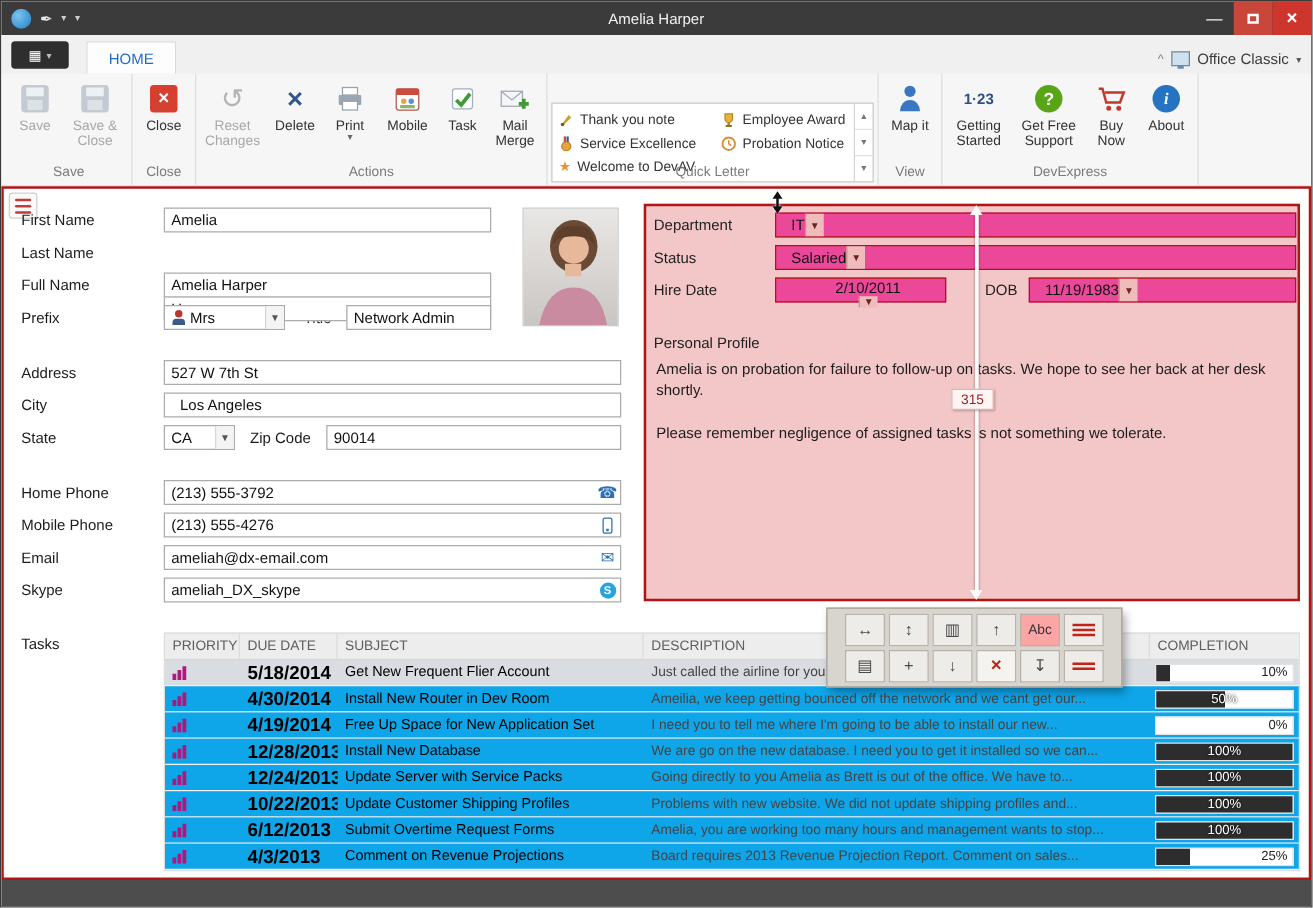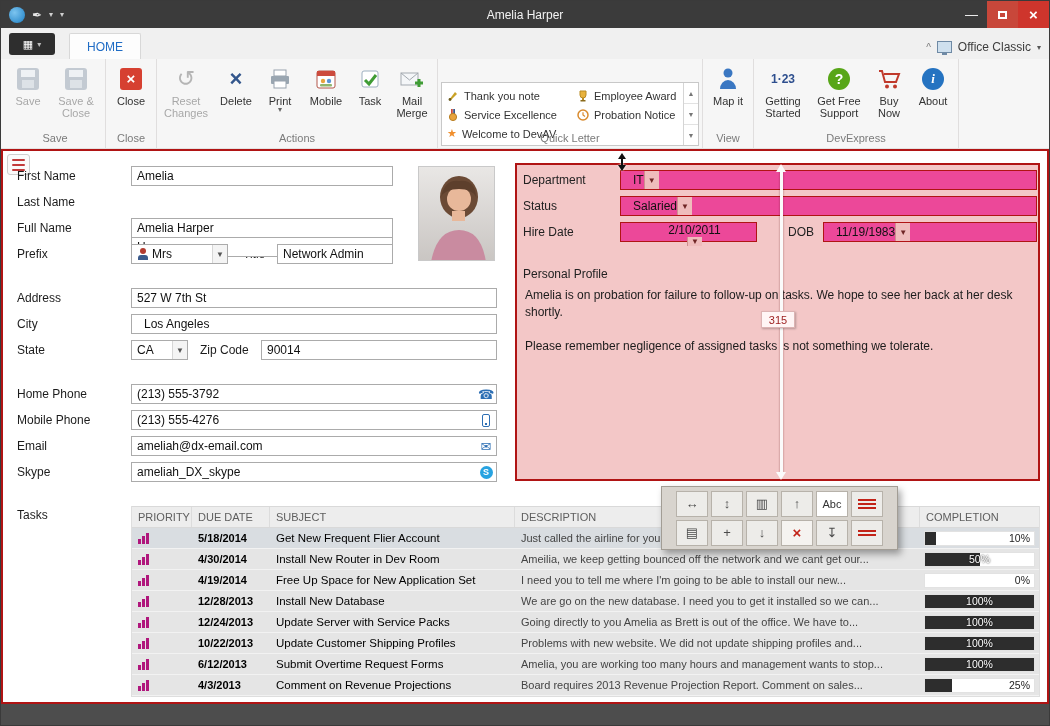--- a/index.html
+++ b/index.html
@@ -107,34 +107,34 @@
   .vcursor .cd{bottom:0;border-top:6px solid #111;}
   .vcursor .cb{position:absolute;left:4px;top:5px;width:2px;height:8px;background:#111;}
 
   
   .ltb{position:absolute;left:658px;top:335px;width:237px;height:64px;background:#d8d4ce;border:1px solid #a29d95;
        box-shadow:3px 4px 7px rgba(0,0,0,.35);display:flex;flex-wrap:wrap;align-content:center;justify-content:center;
        gap:3px;padding:3px;z-index:8;}
   .tbn{width:32px;height:26px;background:#edece9;border:1px solid #b7b2aa;display:flex;align-items:center;
        justify-content:center;font-size:13px;color:#4a4a4a;}
   .tbn.red{color:#c22318;font-weight:bold;font-size:15px;background:#f5f3f0;}
-  .tbn.abc{font-size:11px;color:#333;background:#ffffff;}
+  .tbn.abc{font-size:11px;color:#333;background:#fca5a5;}
   .tbn .bars i{display:block;width:18px;height:2px;background:#c22318;margin:2px 0;}
 
   
   .grid{position:absolute;left:128px;top:355px;width:909px;border:1px solid #dedede;border-top:none;}
   .ghead{display:flex;height:22px;background:#ededed;border-top:1px solid #d9d9d9;border-bottom:1px solid #d9d9d9;}
   .gh{font-size:11px;color:#5e5e5e;display:flex;align-items:center;padding-left:6px;border-right:1px solid #dcdcdc;}
   .gh:last-child{border-right:none;}
   .c1{width:60px;} .c2{width:78px;} .c3{width:245px;} .c4{width:405px;} .c5{width:119px;}
-  .trow{display:flex;height:21px;background:#e5e5e5;border-bottom:1px solid #f2f2f2;align-items:center;}
+  .trow{display:flex;height:21px;background:#0ea5e9;border-bottom:1px solid #f2f2f2;align-items:center;}
   .trow.selected{background:#d9dde1;}
   .tc{padding-left:6px;overflow:hidden;white-space:nowrap;}
   .c-pri{width:60px;display:flex;align-items:flex-end;}
-  .c-due{width:78px;font-weight:bold;font-size:11px;color:#000;}
+  .c-due{width:78px;font-weight:bold;font-size:15px;color:#000;}
   .c-sub{width:245px;font-size:11.5px;color:#000;}
   .c-desc{width:405px;font-size:11px;color:#444;text-overflow:ellipsis;}
   .c-comp{width:119px;padding:0 2px;}
   .pri-icon{display:inline-flex;align-items:flex-end;gap:1px;height:12px;}
   .pri-icon i{display:block;width:3px;background:#b0167c;}
   .pri-icon i:nth-child(1){height:5px;} .pri-icon i:nth-child(2){height:8px;} .pri-icon i:nth-child(3){height:11px;}
   .pbar{position:relative;height:15px;background:#fff;border:1px solid #e2e2e2;margin:0 2px;}
   .pfill{position:absolute;left:0;top:0;bottom:0;background:#2d2d2d;}
   .plabel{position:absolute;top:0;bottom:0;display:flex;align-items:center;font-size:10.5px;}
   .pl-center{left:0;right:0;justify-content:center;color:#fff;text-shadow:0 0 2px #000;}

